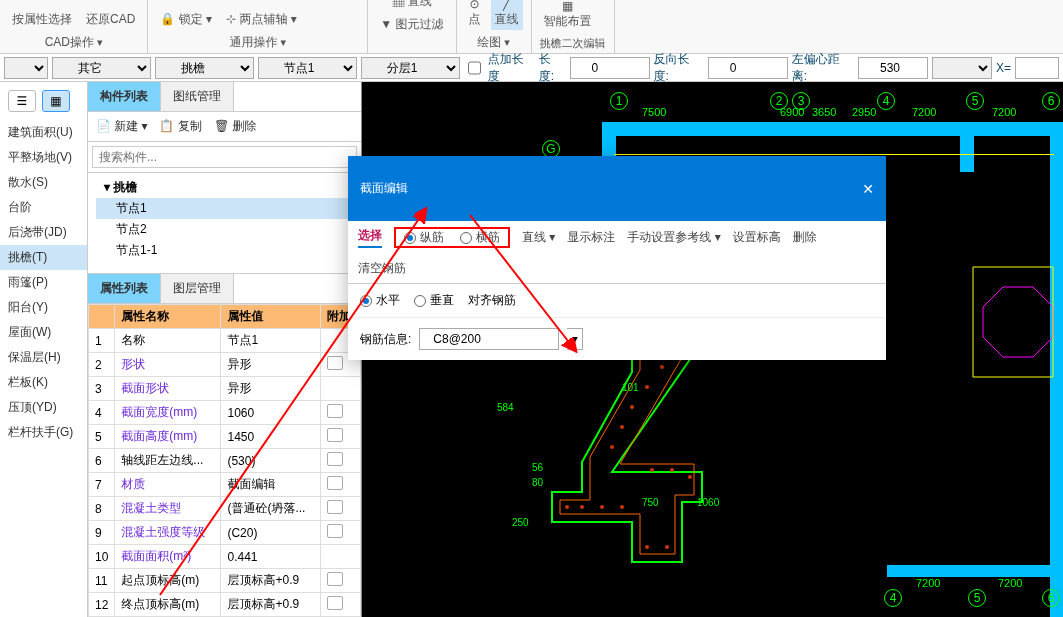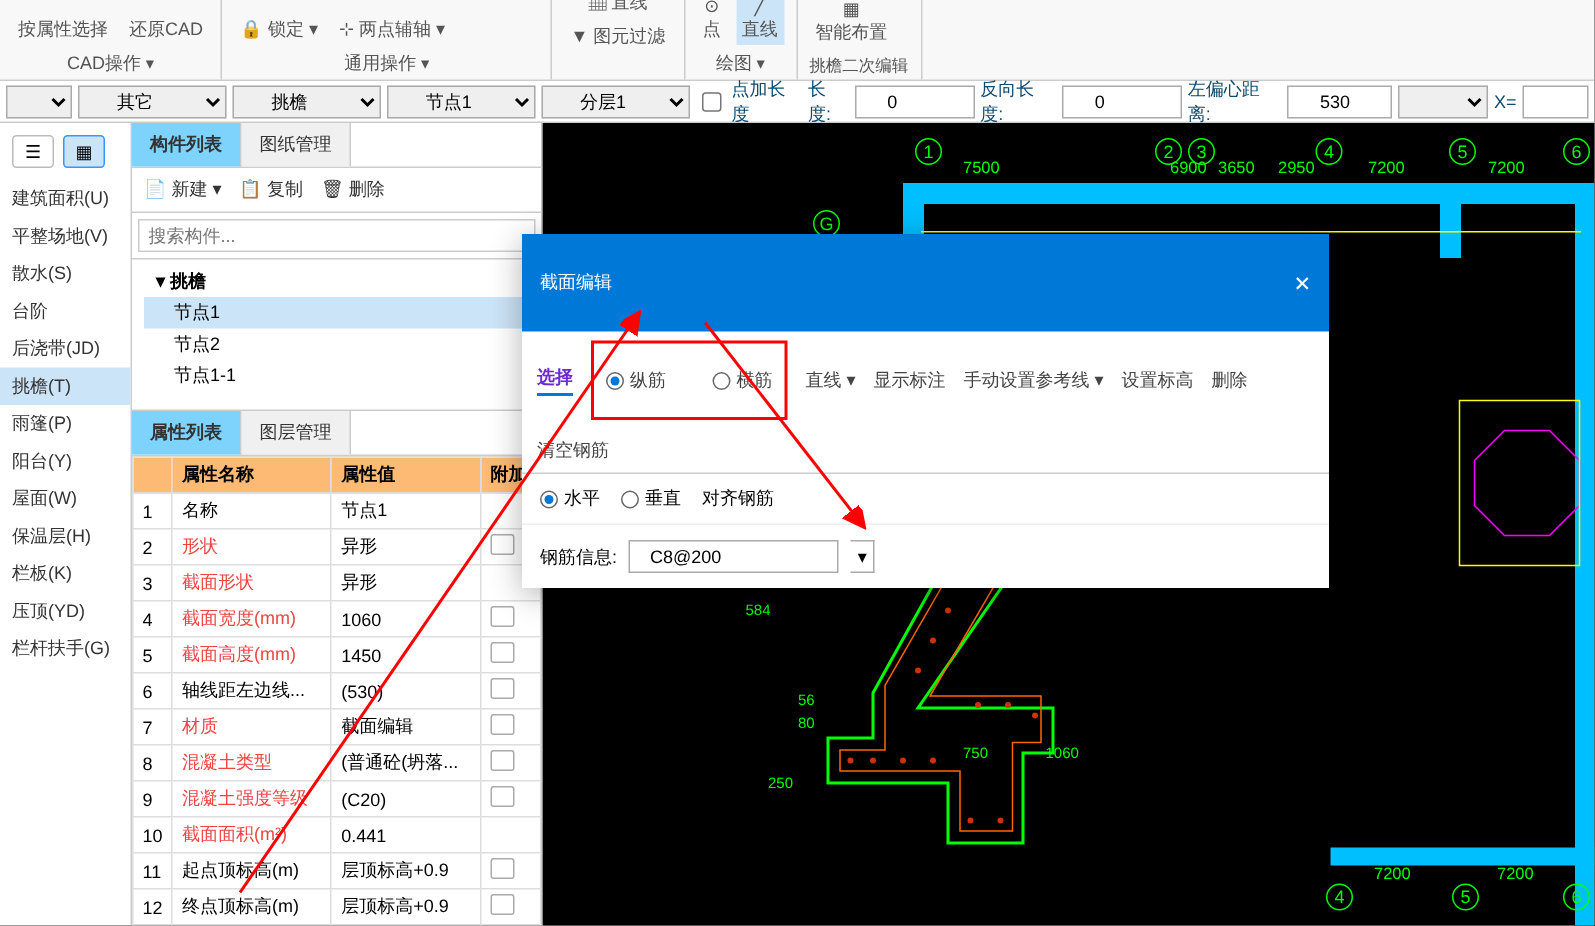--- a/index.html
+++ b/index.html
@@ -34,35 +34,35 @@
 .tree { padding: 4px 8px; overflow: auto; flex: none; height: 100px; }
 .tree-item { padding: 2px 0 2px 20px; cursor: pointer; }
 .tree-item.parent { padding-left: 8px; font-weight: bold; }
 .tree-item.sel { background: #cce4f7; }
 
 .prop { border-top: 1px solid #ccc; flex: 1; display: flex; flex-direction: column; }
 .prop table { width: 100%; border-collapse: collapse; }
 .prop th, .prop td { border: 1px solid #ddd; padding: 3px 6px; font-size: 12px; text-align: left; }
 .prop th { background: #fdba74; }
 .prop td .ck { width: 16px; height: 14px; border: 1px solid #aaa; display: inline-block; border-radius: 2px; }
-.prop .blue { color: #ef4444; }
+.prop .blue { color: #6d28d9; }
 
 .canvas { flex: 1; background: #000; position: relative; overflow: hidden; }
 .axis-num { position: absolute; color: #00ff00; font-size: 12px; border: 1px solid #00ff00; border-radius: 50%; width: 18px; height: 18px; display: flex; align-items: center; justify-content: center; }
 .axis-dim { position: absolute; color: #00ff00; font-size: 11px; }
 .struct { position: absolute; background: #00bfff; }
 .yellow-line { position: absolute; background: #ffff00; }
 
 .dialog { position: absolute; top: 156px; left: 348px; width: 538px; background: #fff; box-shadow: 0 4px 20px rgba(0,0,0,0.3); }
 .dialog-title { background: #0078d7; color: #fff; padding: 24px 12px; display: flex; justify-content: space-between; align-items: center; }
 .dialog-title .close { color: #fff; cursor: pointer; font-size: 14px; }
 .dialog-tabs { display: flex; align-items: center; padding: 6px 10px; border-bottom: 1px solid #ccc; gap: 12px; flex-wrap: wrap; }
-.dialog-tabs .sel { color: #6d28d9; font-weight: bold; border-bottom: 2px solid #0078d7; padding-bottom: 2px; }
+.dialog-tabs .sel { color: #be185d; font-weight: bold; border-bottom: 2px solid #0078d7; padding-bottom: 2px; }
 .dialog-tabs span { cursor: pointer; color: #444; }
-.radio-grp { display: inline-flex; gap: 31px; border: 2px solid red; padding: 16px 8px; }
+.radio-grp { display: inline-flex; gap: 16px; border: 2px solid red; padding: 0 8px; }
 .radio { display: inline-flex; align-items: center; gap: 4px; }
 .radio .r { width: 12px; height: 12px; border: 1px solid #666; border-radius: 50%; display: inline-block; position: relative; }
 .radio .r.on::after { content: ''; width: 6px; height: 6px; background: #0078d7; border-radius: 50%; position: absolute; top: 2px; left: 2px; }
 .dialog-row { padding: 8px 12px; display: flex; align-items: center; gap: 14px; border-bottom: 1px solid #eee; }
 .steel-row { padding: 10px 12px; display: flex; align-items: center; gap: 8px; }
 .steel-row input { height: 22px; width: 140px; border: 1px solid #aaa; padding: 0 13px; }
 .steel-row .dd { width: 16px; height: 22px; border: 1px solid #aaa; border-left: none; display: flex; align-items: center; justify-content: center; cursor: pointer; }
 
 .arrow-red { position: absolute; stroke: red; fill: none; stroke-width: 2; pointer-events: none; }
 .shape { position: absolute; }

